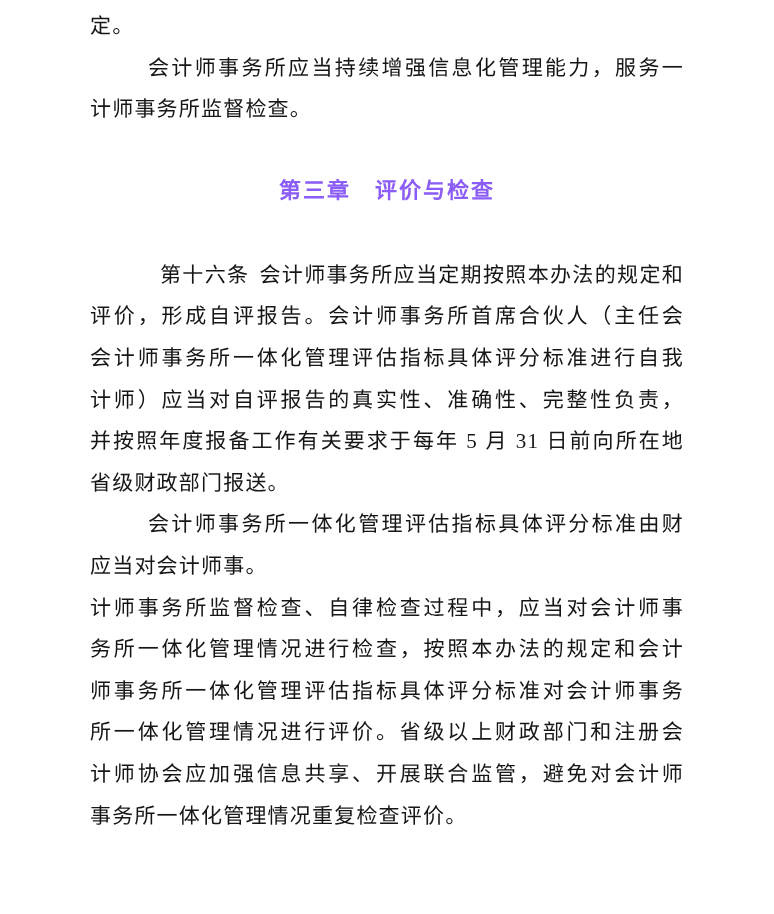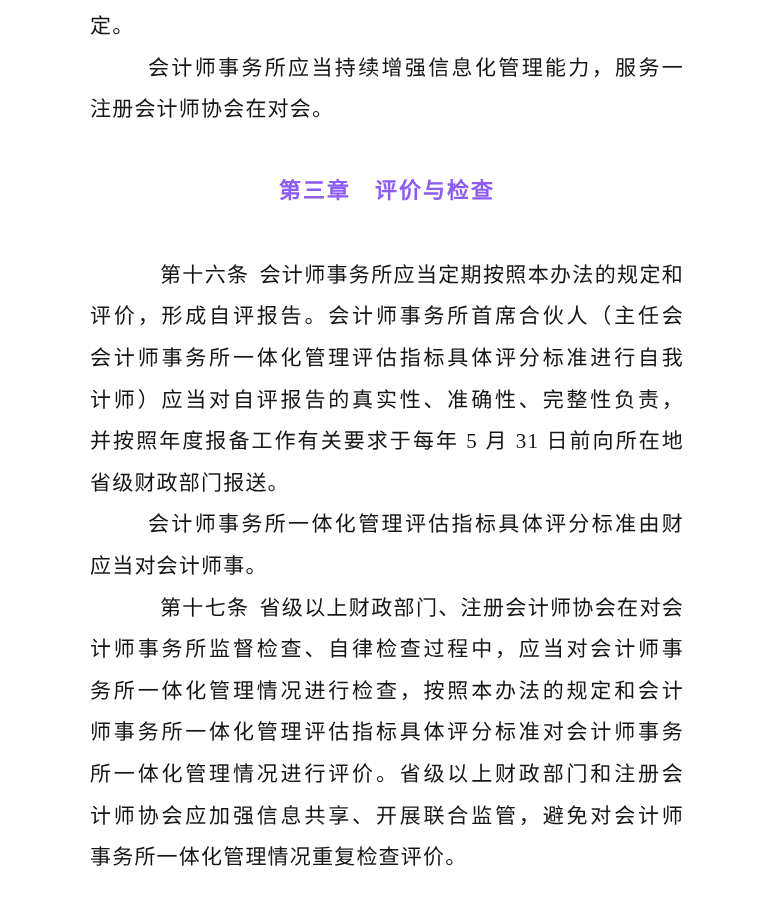--- a/index.html
+++ b/index.html
@@ -55,41 +55,40 @@
 <body>
 
 <div class="page">
 
   <div class="block">
     <div class="line line--end">定。</div>
   </div>
 
   <div class="block">
     <div class="line line--indent">会计师事务所应当持续增强信息化管理能力，服务一</div>
-    <div class="line line--end">注册会计师协会在对会。</div>
+    <div class="line line--end">计师事务所监督检查。</div>
   </div>
 
   <h2 class="chapter">第三章　评价与检查</h2>
 
   <div class="block">
     <div class="line line--lead"><b class="lead">第十六条</b><span>会计师事务所应当定期按照本办法的规定和</span></div>
     <div class="line">评价，形成自评报告。会计师事务所首席合伙人（主任会</div>
     <div class="line">会计师事务所一体化管理评估指标具体评分标准进行自我</div>
     <div class="line">计师）应当对自评报告的真实性、准确性、完整性负责，</div>
     <div class="line">并按照年度报备工作有关要求于每年 5 月 31 日前向所在地</div>
     <div class="line line--end">省级财政部门报送。</div>
   </div>
 
   <div class="block">
     <div class="line line--indent">会计师事务所一体化管理评估指标具体评分标准由财</div>
     <div class="line line--end">应当对会计师事。</div>
   </div>
 
   <div class="block">
-    <div class="line line--lead"><b class="lead">第十七条</b><span>省级以上财政部门、注册会计师协会在对会</span></div>
     <div class="line">计师事务所监督检查、自律检查过程中，应当对会计师事</div>
     <div class="line">务所一体化管理情况进行检查，按照本办法的规定和会计</div>
     <div class="line">师事务所一体化管理评估指标具体评分标准对会计师事务</div>
     <div class="line">所一体化管理情况进行评价。省级以上财政部门和注册会</div>
     <div class="line">计师协会应加强信息共享、开展联合监管，避免对会计师</div>
     <div class="line line--end">事务所一体化管理情况重复检查评价。</div>
   </div>
 
 </div>
 

